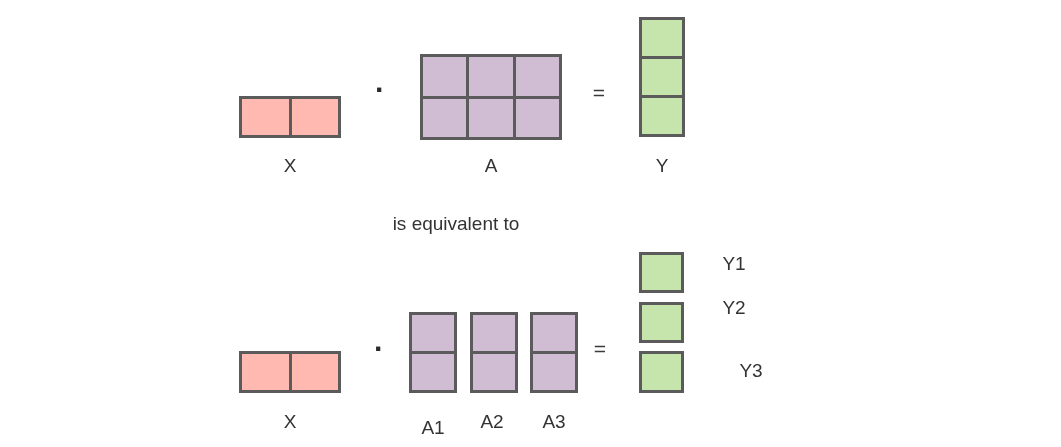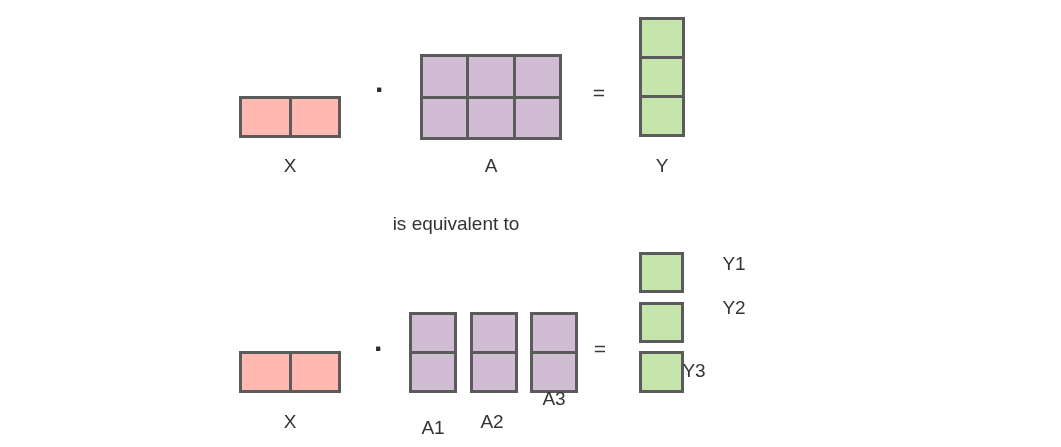--- a/index.html
+++ b/index.html
@@ -118,20 +118,20 @@
       <div class="cell green"></div>
     </div>
 
     <div class="matrix" style="left:639px; top:351px; width:45px; height:42px; grid-template-rows:1fr;">
       <div class="cell green"></div>
     </div>
 
     <div class="lbl" style="left:290px; top:421px;">X</div>
     <div class="lbl" style="left:433px; top:427px;">A1</div>
     <div class="lbl" style="left:492px; top:421px;">A2</div>
-    <div class="lbl" style="left:554px; top:398px;">A3</div>
+    <div class="lbl" style="left:554px; top:421px;">A3</div>
 
     <div class="lbl" style="left:734px; top:263px;">Y1</div>
     <div class="lbl" style="left:734px; top:307px;">Y2</div>
-    <div class="lbl" style="left:694px; top:370px;text-align:right;">Y3</div>
+    <div class="lbl" style="left:751px; top:370px;text-align:right;">Y3</div>
   </div>
 
 </div>
 
 </body></html>

